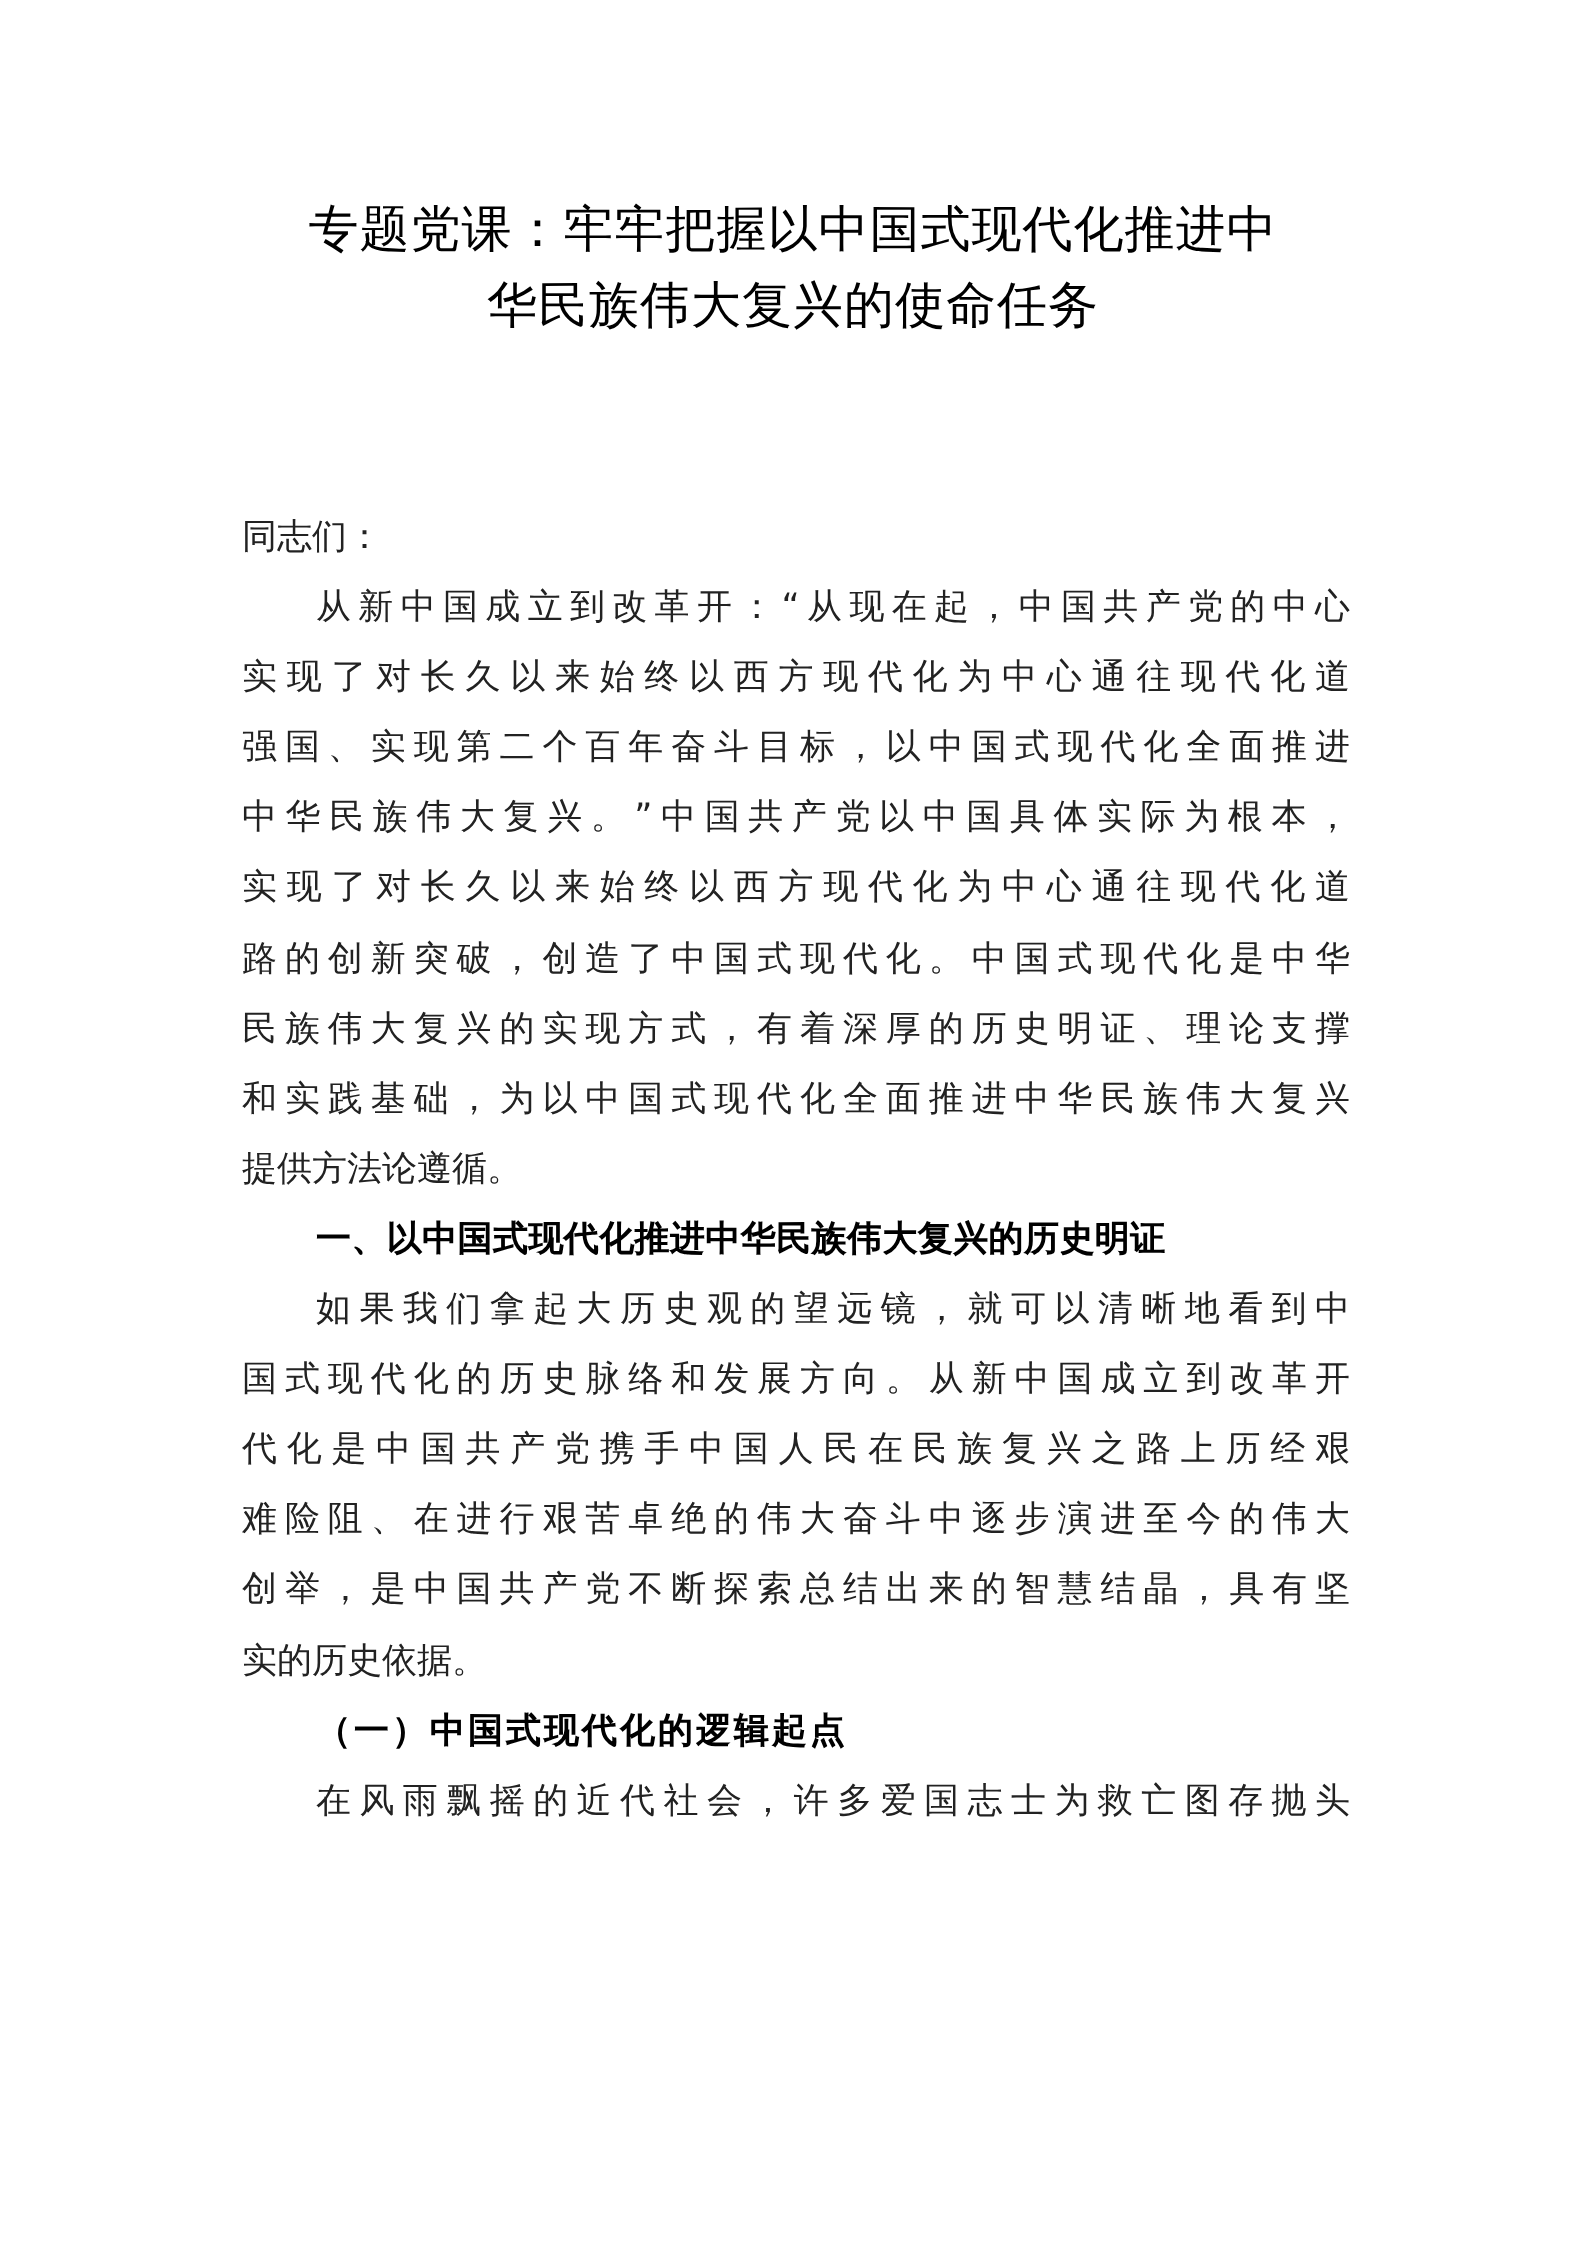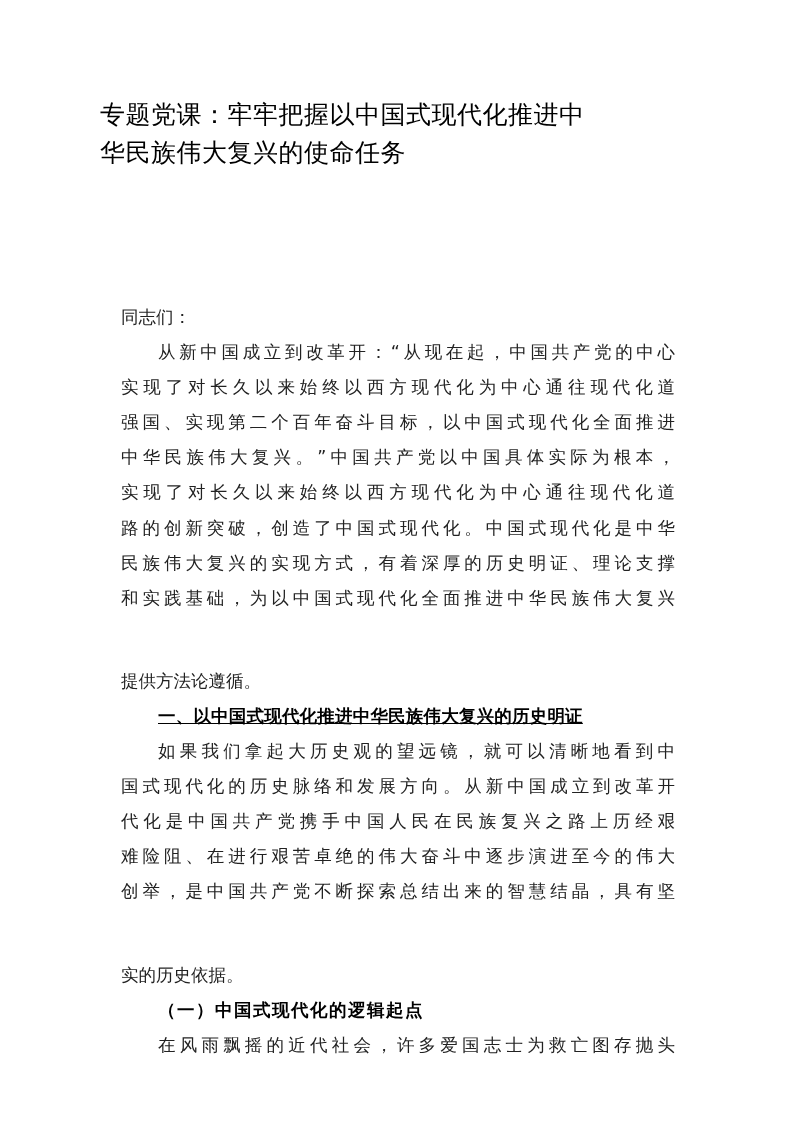--- a/index.html
+++ b/index.html
@@ -1,27 +1,27 @@
 <!DOCTYPE html>
 <html><head>
 <meta charset="utf-8">
 <style>
   html, body { margin: 0; padding: 0; background: #ffffff; }
   body { width: 793px; height: 1122px; position: relative; overflow: hidden;
          font-family: "DejaVu Sans", "Liberation Sans", sans-serif; color: #111; }
   .page { position: absolute; left: 0; top: 0; width: 793px; height: 1122px; background: #fff; }
-  .title { position: absolute; left: 100px; width: 593px; top: 96px; text-align: left;
+  .title { position: absolute; left: 100px; width: 593px; top: 96px; text-align: center;
            font-size: 25px; line-height: 38px; font-weight: normal; letter-spacing: 0.5px; color: #000; }
   .body-text { position: absolute; left: 121px; width: 554px; top: 252px; }
   .line { height: 35.1px; line-height: 35.1px; font-size: 17.5px; white-space: nowrap;
           text-align: justify; text-align-last: justify; color: #222; }
-  .line.last { text-align-last: left; margin-top: 48px; }
+  .line.last { text-align-last: left; }
   .indent { padding-left: 37px; }
   .heading { font-weight: bold; color: #000; }
-  .heading.h1 { padding-left: 37px; text-align-last: left; letter-spacing: 0.2px; text-decoration: underline; }
+  .heading.h1 { padding-left: 37px; text-align-last: left; letter-spacing: 0.2px; }
   .heading.h2 { padding-left: 37px; text-align-last: left; letter-spacing: 1.5px; }
 </style>
 </head>
 <body>
 
 <div class="page">
   <div class="title">
     <div>专题党课：牢牢把握以中国式现代化推进中</div>
     <div>华民族伟大复兴的使命任务</div>
   </div>

